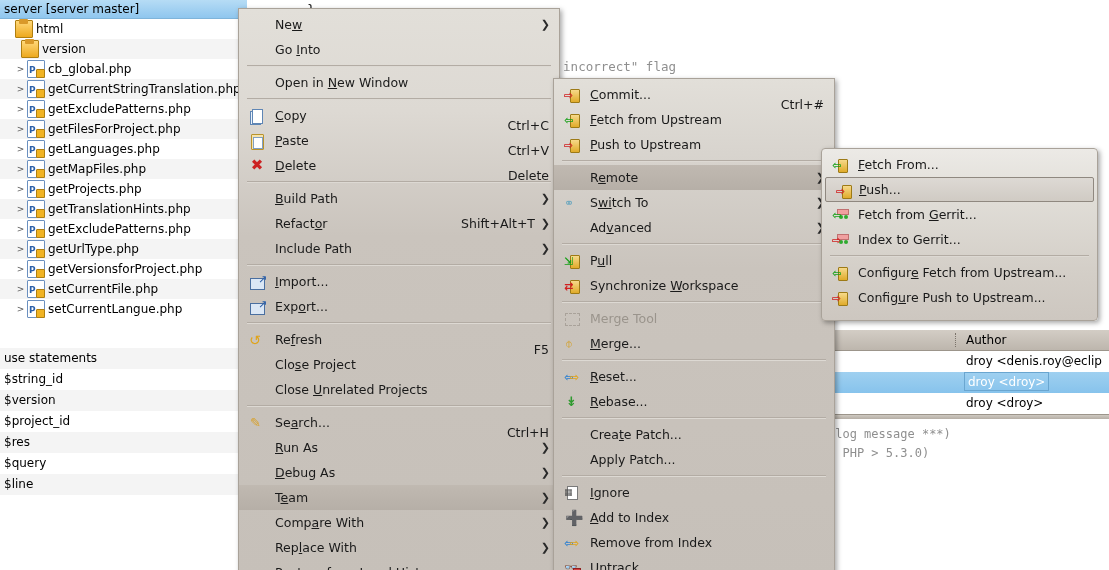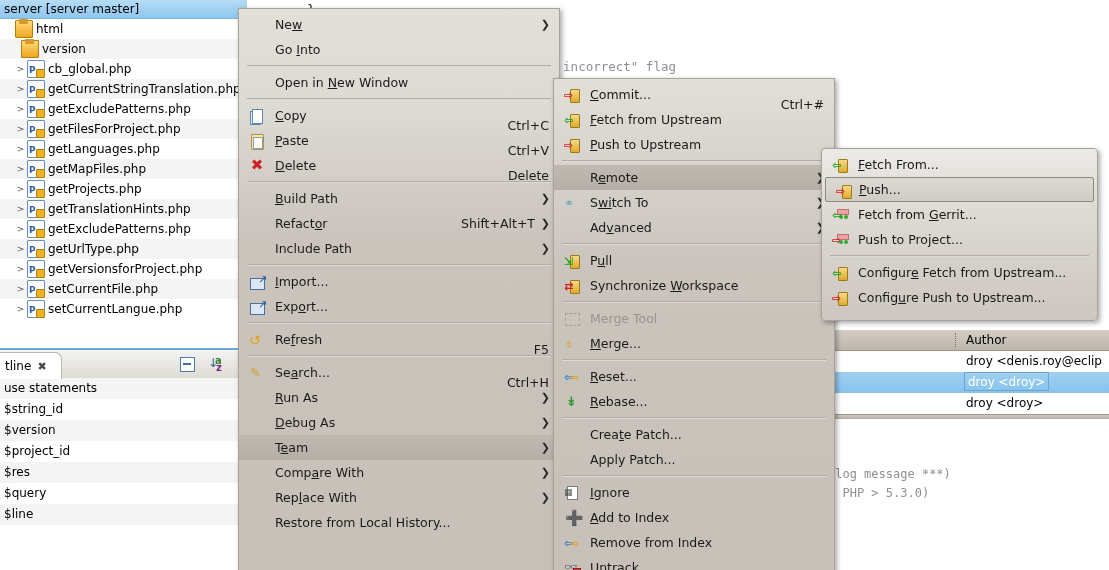--- a/index.html
+++ b/index.html
@@ -75,21 +75,21 @@
     background:linear-gradient(to bottom,#d3cdc5,#bdb6ad);
     border-bottom:1px solid #9c958b;font-size:12px;position:relative;
   }
   #hist .hhead .colsep{position:absolute;left:135px;top:3px;height:14px;border-left:1px dotted #7a736a;}
   #hist .hhead .hlabel{position:absolute;left:146px;}
   .hrow{height:21px;line-height:21px;font-size:12px;position:relative;}
   .hrow .cell{position:absolute;left:146px;white-space:nowrap;}
   .hrow.sel{background:linear-gradient(to bottom,#9fd0f0,#87c3ec);color:#fff;}
   .hrow.sel .cell{border:1px solid #6aa6d0;left:144px;top:0px;height:19px;line-height:19px;padding:0 3px;box-sizing:border-box;}
   #hist .hsep{height:4px;background:linear-gradient(to bottom,#cfcac2,#b5aea5);border-top:1px solid #9c958b;}
-  #hist .hbot{padding-top:6px;font-family:"DejaVu Sans Mono","Liberation Mono",monospace;font-size:12px;color:#8f8f8f;white-space:pre;line-height:19px;margin-top:40px;}
+  #hist .hbot{padding-top:6px;font-family:"DejaVu Sans Mono","Liberation Mono",monospace;font-size:12px;color:#8f8f8f;white-space:pre;line-height:19px;}
   #hist .hbot .l{padding-left:8px;}
 
   
   #midstrip{left:247px;top:330px;width:862px;height:240px;background:#ffffff;}
 
   
   .menu{
     background:#cac4bd;border:1px solid #a9a299;
     box-shadow:2px 2px 5px rgba(0,0,0,.35);
     padding:3px 0;
@@ -236,35 +236,20 @@
       </div>
       <div class="trow ind3">
         <span class="arrow">&gt;</span>
         <span class="ico ico-php"></span>
         <span class="lbl">setCurrentLangue.php</span>
       </div>
     </div>
 </div>
 
 <div id="outline" class="abs">
-  <div class="obar">
-    <div class="otab">
-      <span>tline</span><span class="xg">✖</span>
-    </div>
-    <div class="obtn" style="left:178px;">
-      <div class="icn-collapse"></div>
-    </div>
-    <div class="obtn" style="left:208px;">
-      <div class="icn-sort">
-        <span class="ar">↓</span>
-          <span class="a">a</span>
-          <span class="z">z</span>
-      </div>
-    </div>
-  </div>
   <div id="outline-rows">
       <div class="orow">use statements</div>
       <div class="orow">$string_id</div>
       <div class="orow">$version</div>
       <div class="orow">$project_id</div>
       <div class="orow">$res</div>
       <div class="orow">$query</div>
       <div class="orow">$line</div>
     </div>
 </div>
@@ -331,20 +316,22 @@
             <span class="imp"></span>
             <span class="impA">↗</span>
           </span>
         </span><span>Exp<u>o</u>rt...</span></div>
       <div class="msep"></div>
       <div class="mi"><span class="mico">
           <span class="ic">
             <span class="refr">↺</span>
           </span>
         </span><span>Re<u>f</u>resh</span><span class="accnr">F5</span></div>
+      <div class="mi"><span class="mico"></span><span>Clo<u>s</u>e Project</span></div>
+      <div class="mi"><span class="mico"></span><span>Close <u>U</u>nrelated Projects</span></div>
       <div class="msep"></div>
       <div class="mi"><span class="mico">
           <span class="ic">
             <span class="srch">✎</span>
           </span>
         </span><span>Se<u>a</u>rch...</span><span class="accnr">Ctrl+H</span></div>
       <div class="mi"><span class="mico"></span><span><u>R</u>un As</span><span class="arr">❯</span></div>
       <div class="mi"><span class="mico"></span><span><u>D</u>ebug As</span><span class="arr">❯</span></div>
       <div class="mi hl"><span class="mico"></span><span>T<u>e</u>am</span><span class="arr">❯</span></div>
       <div class="mi"><span class="mico"></span><span>Comp<u>a</u>re With</span><span class="arr">❯</span></div>
@@ -495,21 +482,21 @@
           <span class="ic">
             <span class="gerrit">
               <span class="bar"></span>
               <span class="d1"></span>
               <span class="d2"></span>
             </span>
             <span class="gi" style="width:8px;">
               <span class="arw red">⇨</span>
             </span>
           </span>
-        </span><span>Push to Project...</span></div>
+        </span><span>Index to Gerrit...</span></div>
       <div class="msep"></div>
       <div class="mi"><span class="mico">
           <span class="ic">
             <span class="gi">
               <span class="box"></span>
               <span class="arw grn">⇦</span>
             </span>
           </span>
         </span><span>Configur<u>e</u> Fetch from Upstream...</span></div>
       <div class="mi"><span class="mico">

